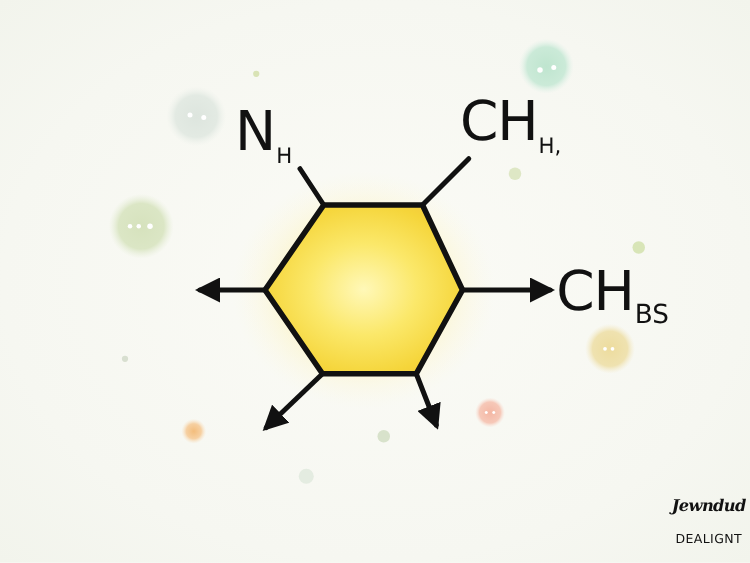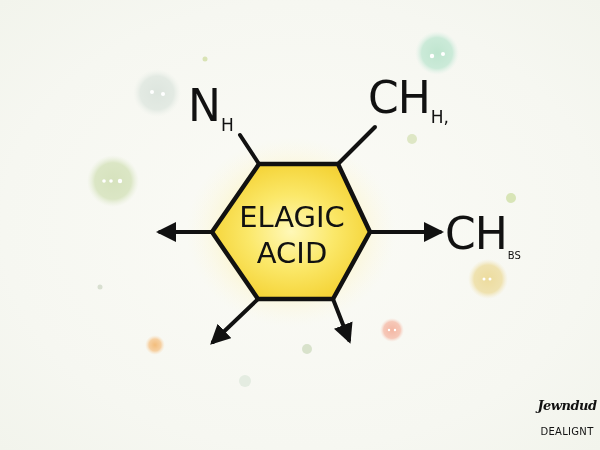--- a/index.html
+++ b/index.html
@@ -145,36 +145,32 @@
     <g stroke="#111" stroke-width="4" stroke-linecap="round" fill="none">
       <line x1="259" y1="164" x2="240" y2="135"></line>
       <line x1="338" y1="164" x2="375" y2="127"></line>
       <line x1="212" y1="232" x2="160" y2="232" marker-end="url(#arrow)"></line>
       <line x1="370" y1="232" x2="440" y2="232" marker-end="url(#arrow)"></line>
       <line x1="258" y1="299" x2="213" y2="342" marker-end="url(#arrow)"></line>
       <line x1="333" y1="299" x2="349" y2="340" marker-end="url(#arrow)"></line>
     </g>
   </svg>
 
-  <div class="center-title">
-    <div>ELAGIC</div>
-    <div>ACID</div>
-  </div>
 
   <div class="label" style="left:188px; top:84px;">
     <span class="main">N</span><span class="sub">H</span>
   </div>
 
   <div class="label" style="left:368px; top:76px;">
     <span class="main">CH</span><span class="sub">H,</span>
   </div>
 
 
   <div class="label" style="left:445px; top:212px;">
-    <span class="main">CH</span><span class="sub" style="font-size:10px;">BS</span>
+    <span class="main">CH</span><span class="sub" style="font-size:21px;">BS</span>
   </div>
 
 
 
   <div class="signature">
     <div class="sig-script">Jewndud</div>
     <div class="sig-text">DEALIGNT</div>
   </div>
 
 </div>

